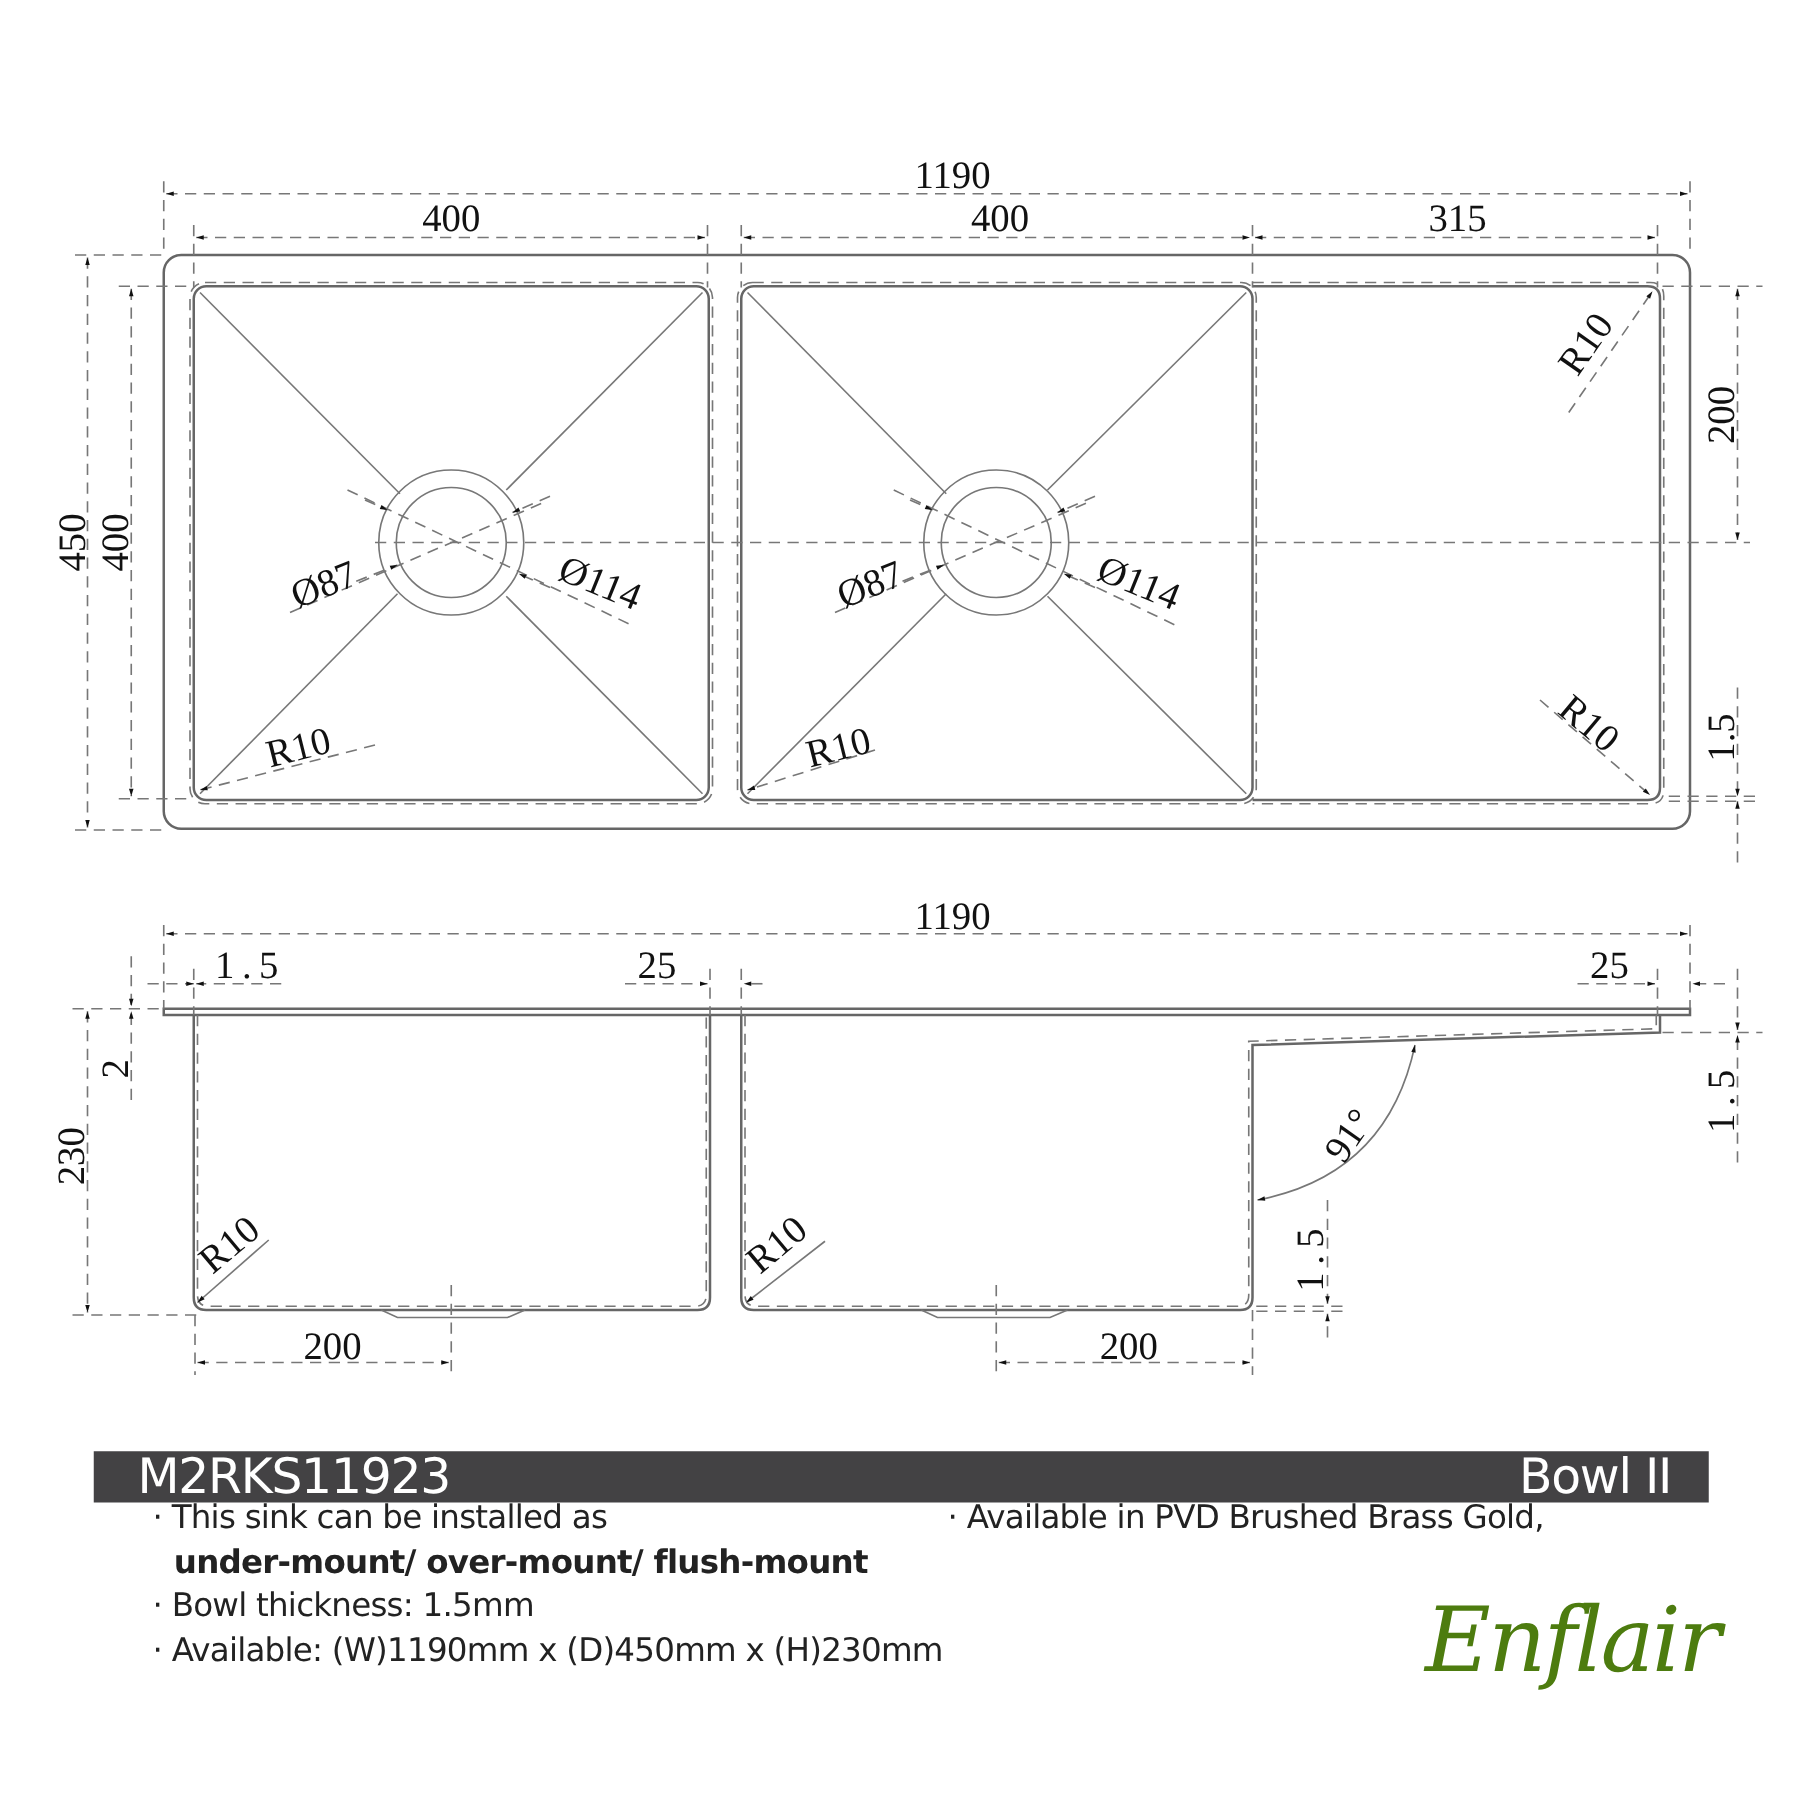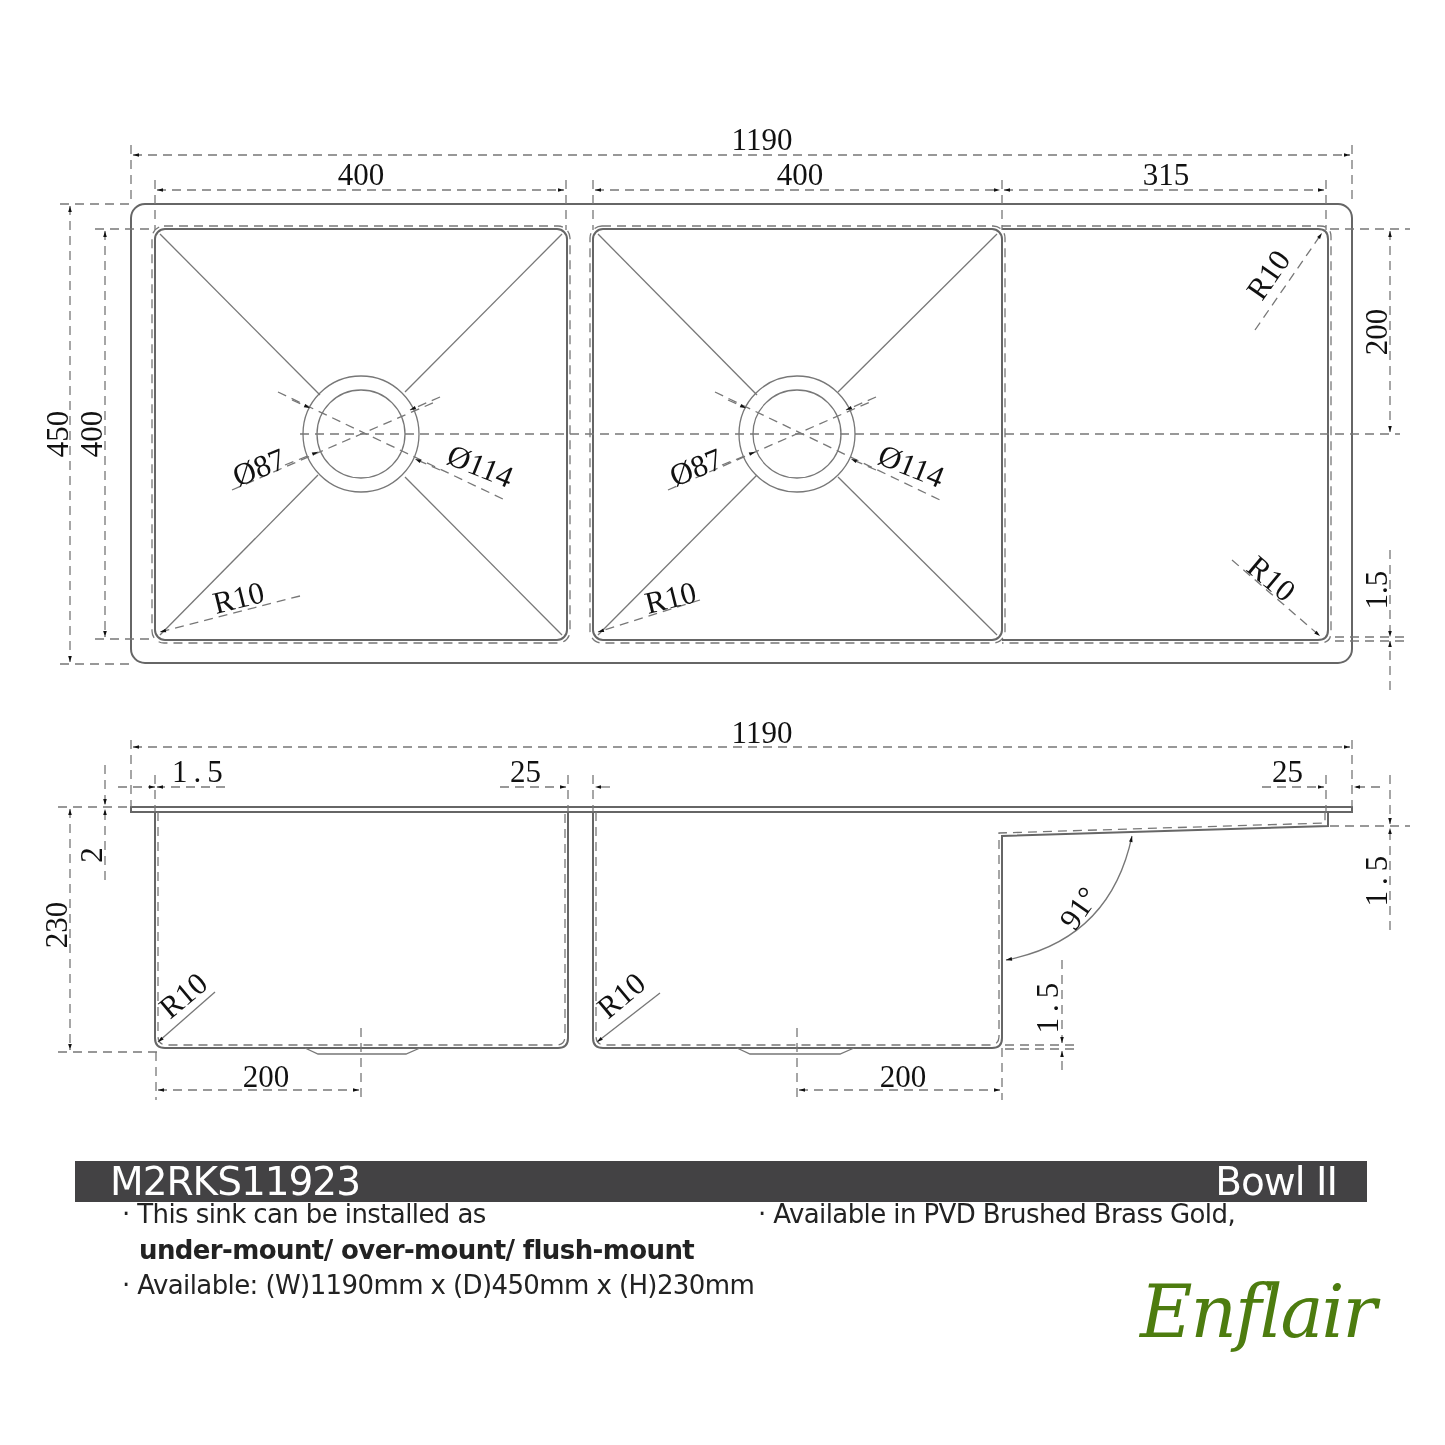--- a/index.html
+++ b/index.html
@@ -197,20 +197,21 @@
 </svg>
 
 <div class="banner">
   <span>M2RKS11923</span>
   <span>Bowl II</span>
 </div>
 
 <div class="notes" style="left:122px; top:1197px;">
   <div class="ln">· This sink can be installed as</div>
   <div class="ln indent">under-mount/ over-mount/ flush-mount</div>
+  <div class="ln">· Bowl thickness: 1.5mm</div>
   <div class="ln">· Available: (W)1190mm x (D)450mm x (H)230mm</div>
 </div>
 
 <div class="notes" style="left:758px; top:1197px;">
   <div class="ln">· Available in PVD Brushed Brass Gold,</div>
 </div>
 
 <div class="brand">Enflair</div>
 
 </body></html>

